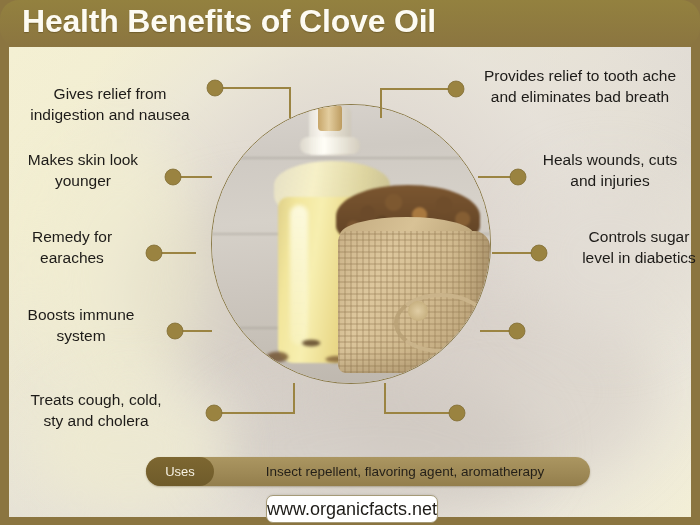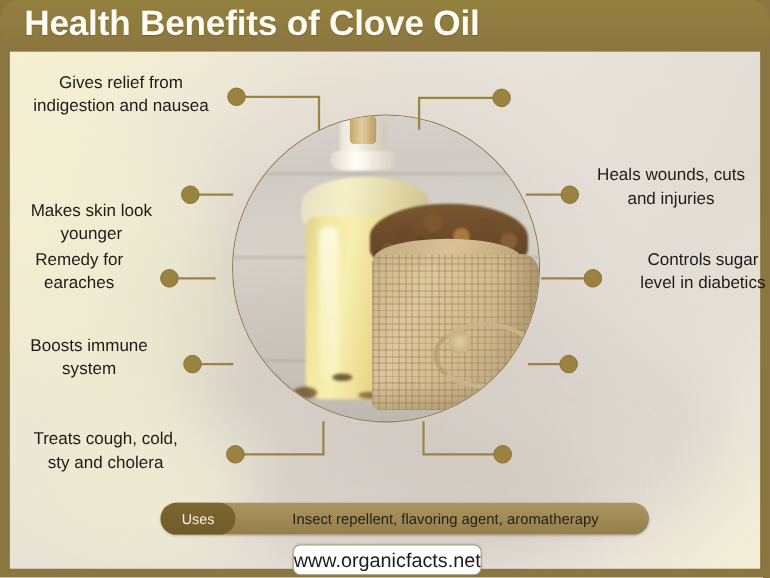--- a/index.html
+++ b/index.html
@@ -357,31 +357,33 @@
       <circle cx="175" cy="331" r="8"></circle>
       <circle cx="214" cy="413" r="8"></circle>
       <circle cx="456" cy="89" r="8"></circle>
       <circle cx="518" cy="177" r="8"></circle>
       <circle cx="539" cy="253" r="8"></circle>
       <circle cx="517" cy="331" r="8"></circle>
       <circle cx="457" cy="413" r="8"></circle>
     </g>
   </svg>
 
-  <div class="callout left" style="left:14px; top:66px;  width:192px;">Gives relief from
+  <div class="callout left" style="left:14px; top:84px;  width:192px;">Gives relief from
 indigestion and nausea</div>
-  <div class="callout left" style="left:8px;  top:150px; width:150px;margin-top:32px;">Makes skin look
+  <div class="callout left" style="left:8px;  top:150px; width:150px;">Makes skin look
 younger</div>
   <div class="callout left" style="left:4px;  top:227px; width:136px;">Remedy for
 earaches</div>
   <div class="callout left" style="left:6px;  top:390px; width:180px;">Treats cough, cold,
 sty and cholera</div>
   <div class="callout left" style="left:6px;  top:305px; width:150px;">Boosts immune
 system</div>
 
+  <div class="callout right" style="left:466px; top:66px;  width:228px;">Provides relief to tooth ache
+and eliminates bad breath</div>
   <div class="callout right" style="left:530px; top:150px; width:160px;">Heals wounds, cuts
 and injuries</div>
   <div class="callout right" style="left:568px; top:227px; width:142px;">Controls sugar
 level in diabetics</div>
 
   <div class="uses-bar">
     <div class="uses-pill">Uses</div>
     <div class="uses-text">Insect repellent, flavoring agent, aromatherapy</div>
   </div>
 

